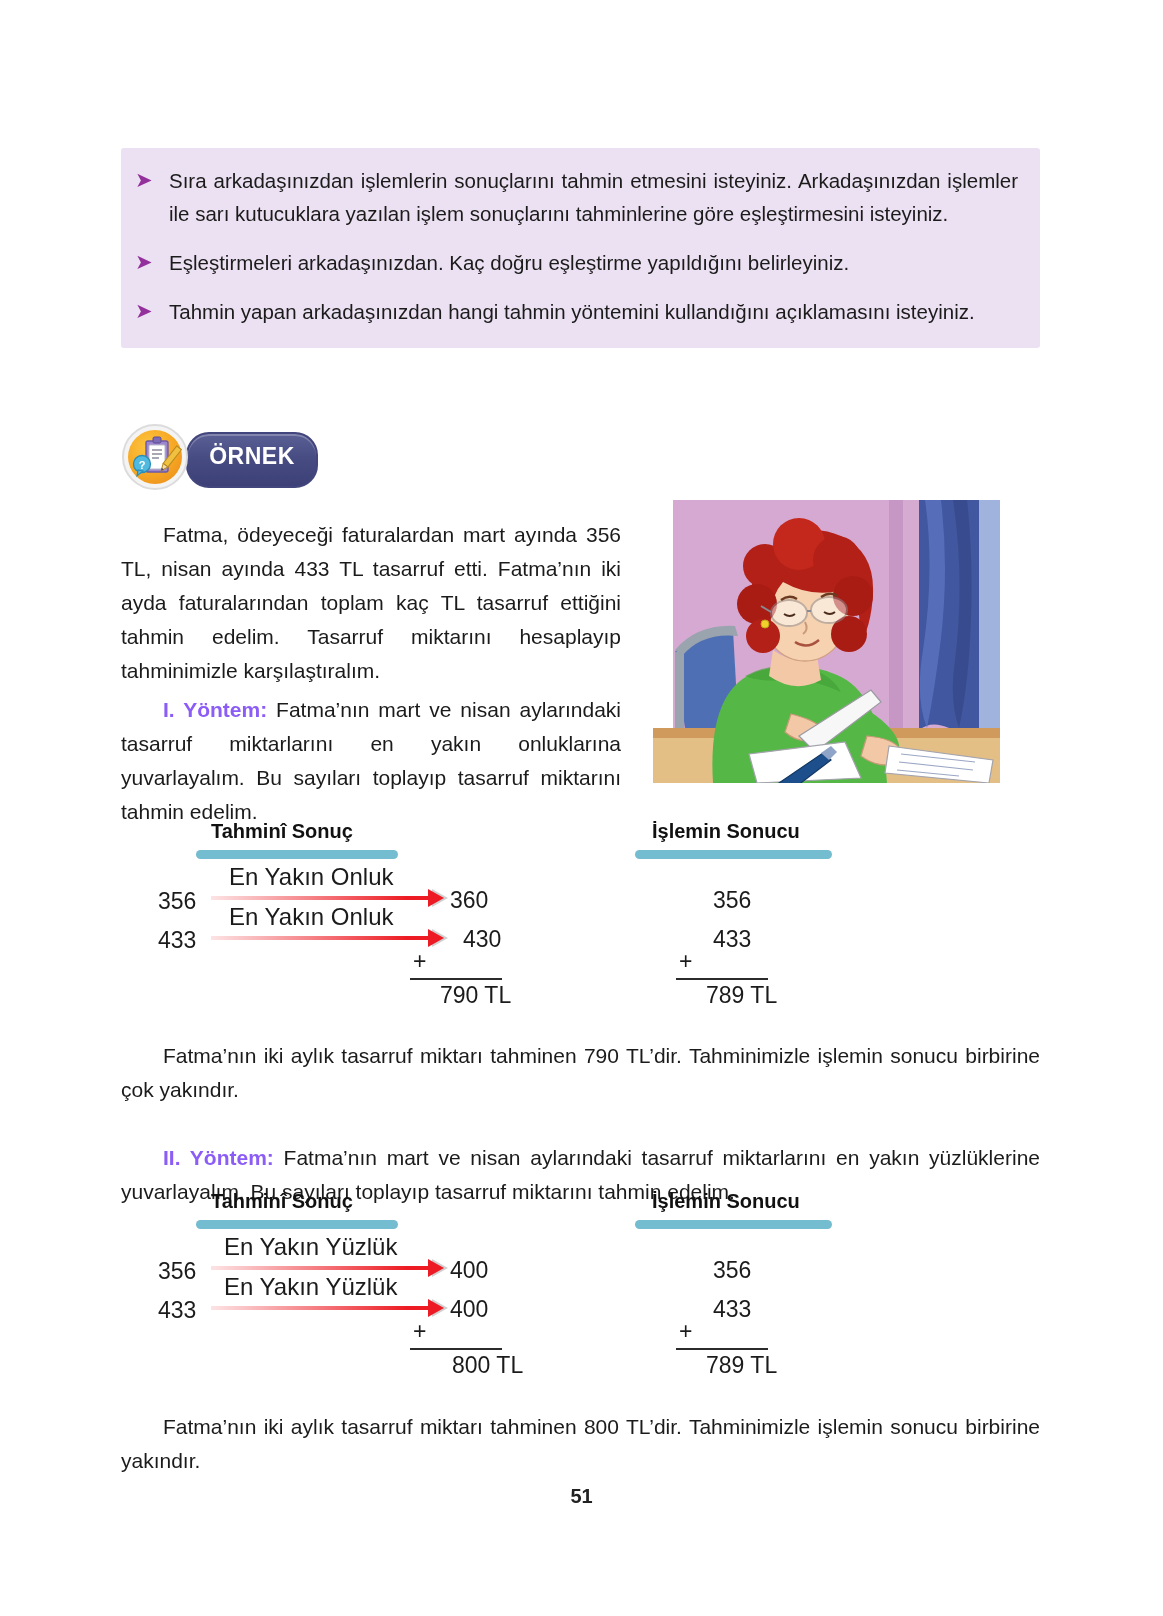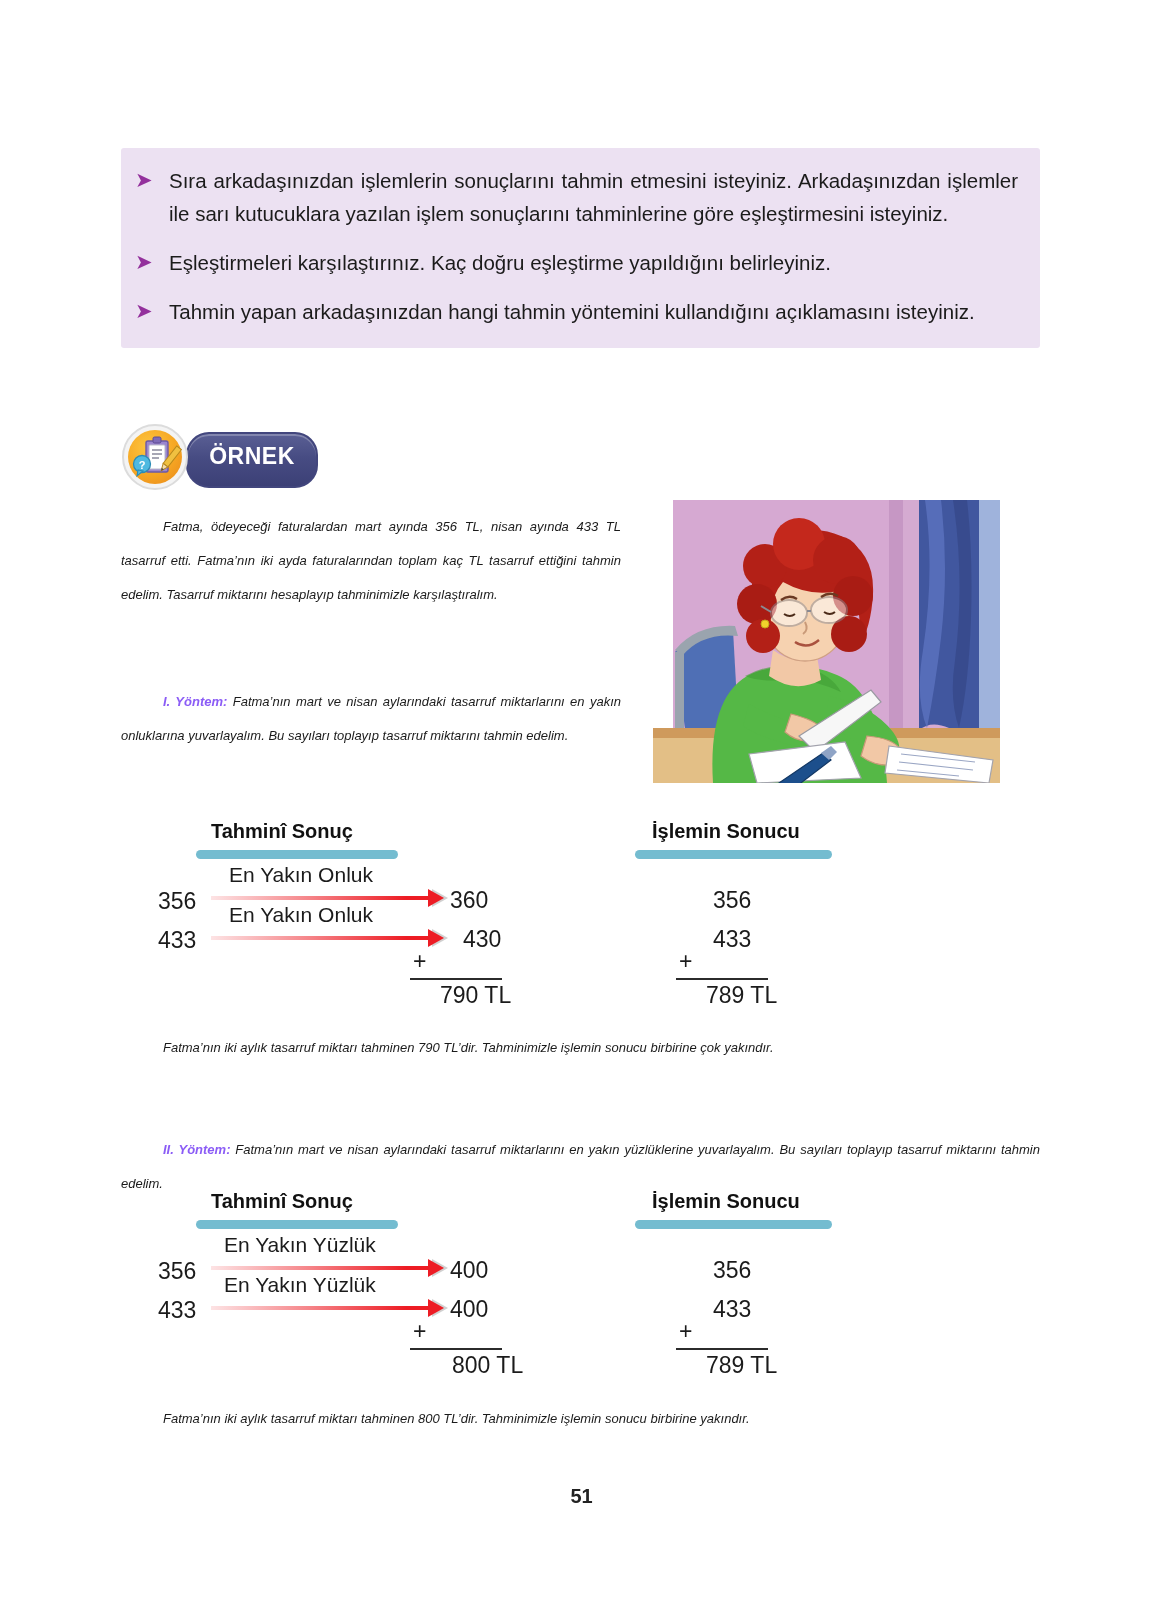--- a/index.html
+++ b/index.html
@@ -103,25 +103,24 @@
     position: absolute;
     left: 4px; top: 4px;
     width: 54px; height: 54px;
     border-radius: 50%;
     background: radial-gradient(circle at 38% 32%, #fdc640 0%, #f6a623 55%, #e8871a 100%);
   }
 
   
   .para {
     position: absolute;
-    font-size: 13px;
+    font-size: 21px;
     line-height: 34px;
     color: #1b1b1b;
     text-align: justify;
-    font-style: italic;
   }
   .para b.blue {
     color: #8b5cf6;
     font-weight: bold;
   }
   .indent { text-indent: 42px; }
 
   #p-intro  { left: 121px; top: 497px; width: 500px; }
   #p-method1{ left: 121px; top: 672px; width: 500px; }
   #p-res1   { left: 121px; top: 1018px; width: 919px; }
@@ -159,21 +158,21 @@
     background: #74bcd0;
   }
   .num {
     position: absolute;
     font-size: 23px;
     color: #1b1b1b;
     white-space: nowrap;
   }
   .arrow-label {
     position: absolute;
-    font-size: 21px;
+    font-size: 24px;
     color: #1b1b1b;
     white-space: nowrap;
   }
   .arrow-line {
     position: absolute;
     height: 4px;
     background: linear-gradient(90deg, rgba(237,28,36,.12) 0%, rgba(237,28,36,.55) 45%, #ed1c24 88%, #ed1c24 100%);
   }
   .arrow-head {
     position: absolute;
@@ -223,21 +222,21 @@
 
   <div class="callout">
 
     <div class="bullet-row">
       <div class="bullet-icon">➤</div>
       <div class="bullet-text">Sıra arkadaşınızdan işlemlerin sonuçlarını tahmin etmesini isteyiniz. Arkadaşınızdan işlemler ile sarı kutucuklara yazılan işlem sonuçlarını tahminlerine göre eşleştirmesini isteyiniz.</div>
     </div>
 
     <div class="bullet-row">
       <div class="bullet-icon">➤</div>
-      <div class="bullet-text nojustify">Eşleştirmeleri karşılaştırınız. Kaç doğru eşleştirme yapıldığını belirleyiniz.</div>
+      <div class="bullet-text nojustify">Eşleştirmeleri arkadaşınızdan. Kaç doğru eşleştirme yapıldığını belirleyiniz.</div>
     </div>
 
     <div class="bullet-row">
       <div class="bullet-icon">➤</div>
       <div class="bullet-text nojustify">Tahmin yapan arkadaşınızdan hangi tahmin yöntemini kullandığını açıklamasını isteyiniz.</div>
     </div>
 
   </div>
 
   <div class="ornek-wrap">

